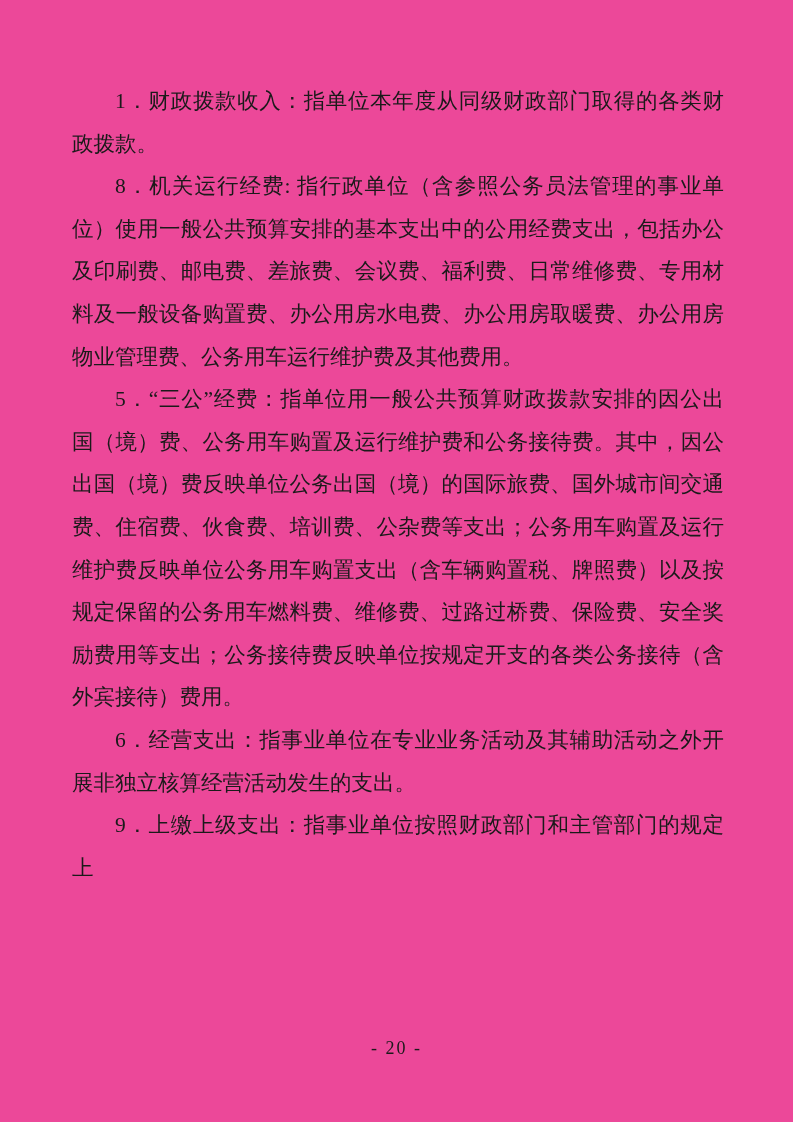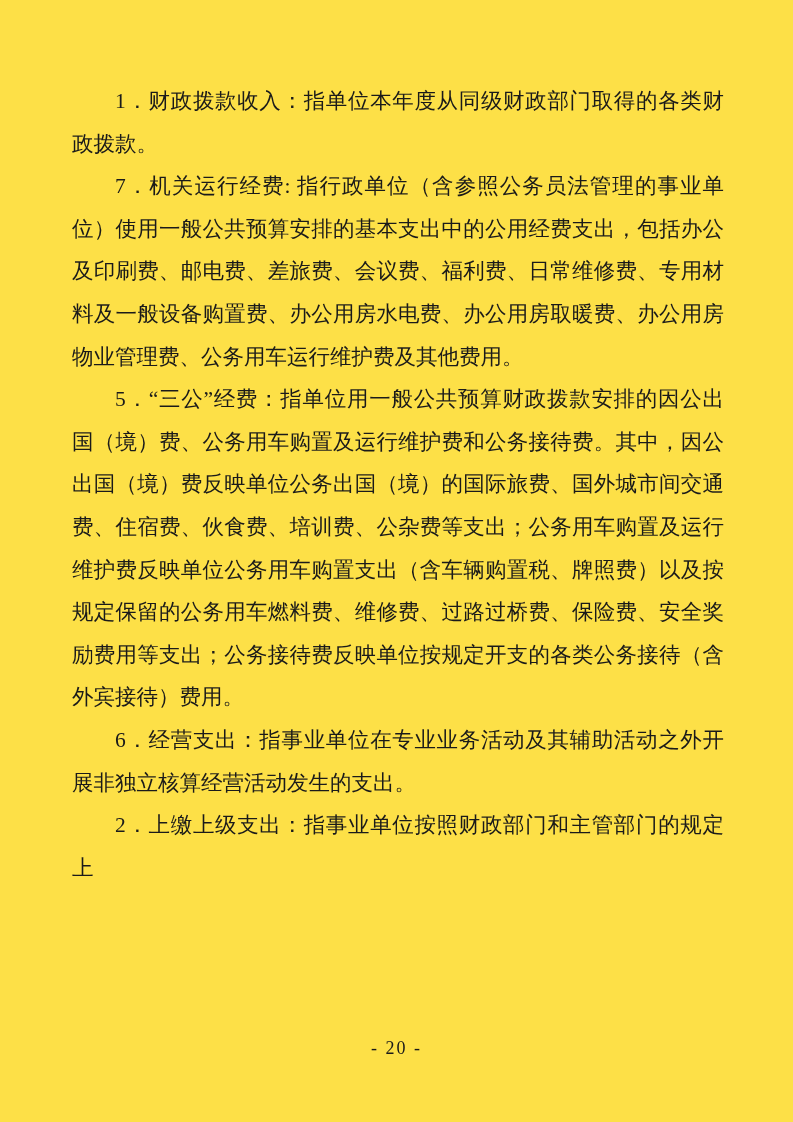--- a/index.html
+++ b/index.html
@@ -4,21 +4,21 @@
 <style>
   html, body {
     margin: 0;
     padding: 0;
     background: #ffffff;
   }
   .page {
     position: relative;
     width: 793px;
     height: 1122px;
-    background: #fde047;
+    background: #ec4899;
     overflow: hidden;
     font-family: "Liberation Serif", "DejaVu Serif", serif;
     color: #1a1a1a;
   }
   .content {
     position: absolute;
     top: 80px;
     left: 72px;
     width: 652px;
     font-size: 21.5px;
@@ -42,19 +42,19 @@
     color: #1a1a1a;
     font-family: "Liberation Serif", "DejaVu Serif", serif;
   }
 </style>
 </head>
 <body>
 
 <div class="page">
   <div class="content">
     <p>1．财政拨款收入：指单位本年度从同级财政部门取得的各类财政拨款。</p>
-    <p>7．机关运行经费: 指行政单位（含参照公务员法管理的事业单位）使用一般公共预算安排的基本支出中的公用经费支出，包括办公及印刷费、邮电费、差旅费、会议费、福利费、日常维修费、专用材料及一般设备购置费、办公用房水电费、办公用房取暖费、办公用房物业管理费、公务用车运行维护费及其他费用。</p>
+    <p>8．机关运行经费: 指行政单位（含参照公务员法管理的事业单位）使用一般公共预算安排的基本支出中的公用经费支出，包括办公及印刷费、邮电费、差旅费、会议费、福利费、日常维修费、专用材料及一般设备购置费、办公用房水电费、办公用房取暖费、办公用房物业管理费、公务用车运行维护费及其他费用。</p>
     <p>5．“三公”经费：指单位用一般公共预算财政拨款安排的因公出国（境）费、公务用车购置及运行维护费和公务接待费。其中，因公出国（境）费反映单位公务出国（境）的国际旅费、国外城市间交通费、住宿费、伙食费、培训费、公杂费等支出；公务用车购置及运行维护费反映单位公务用车购置支出（含车辆购置税、牌照费）以及按规定保留的公务用车燃料费、维修费、过路过桥费、保险费、安全奖励费用等支出；公务接待费反映单位按规定开支的各类公务接待（含外宾接待）费用。</p>
     <p>6．经营支出：指事业单位在专业业务活动及其辅助活动之外开展非独立核算经营活动发生的支出。</p>
-    <p>2．上缴上级支出：指事业单位按照财政部门和主管部门的规定上</p>
+    <p>9．上缴上级支出：指事业单位按照财政部门和主管部门的规定上</p>
   </div>
   <div class="page-footer">- 20 -</div>
 </div>
 
 </body></html>

